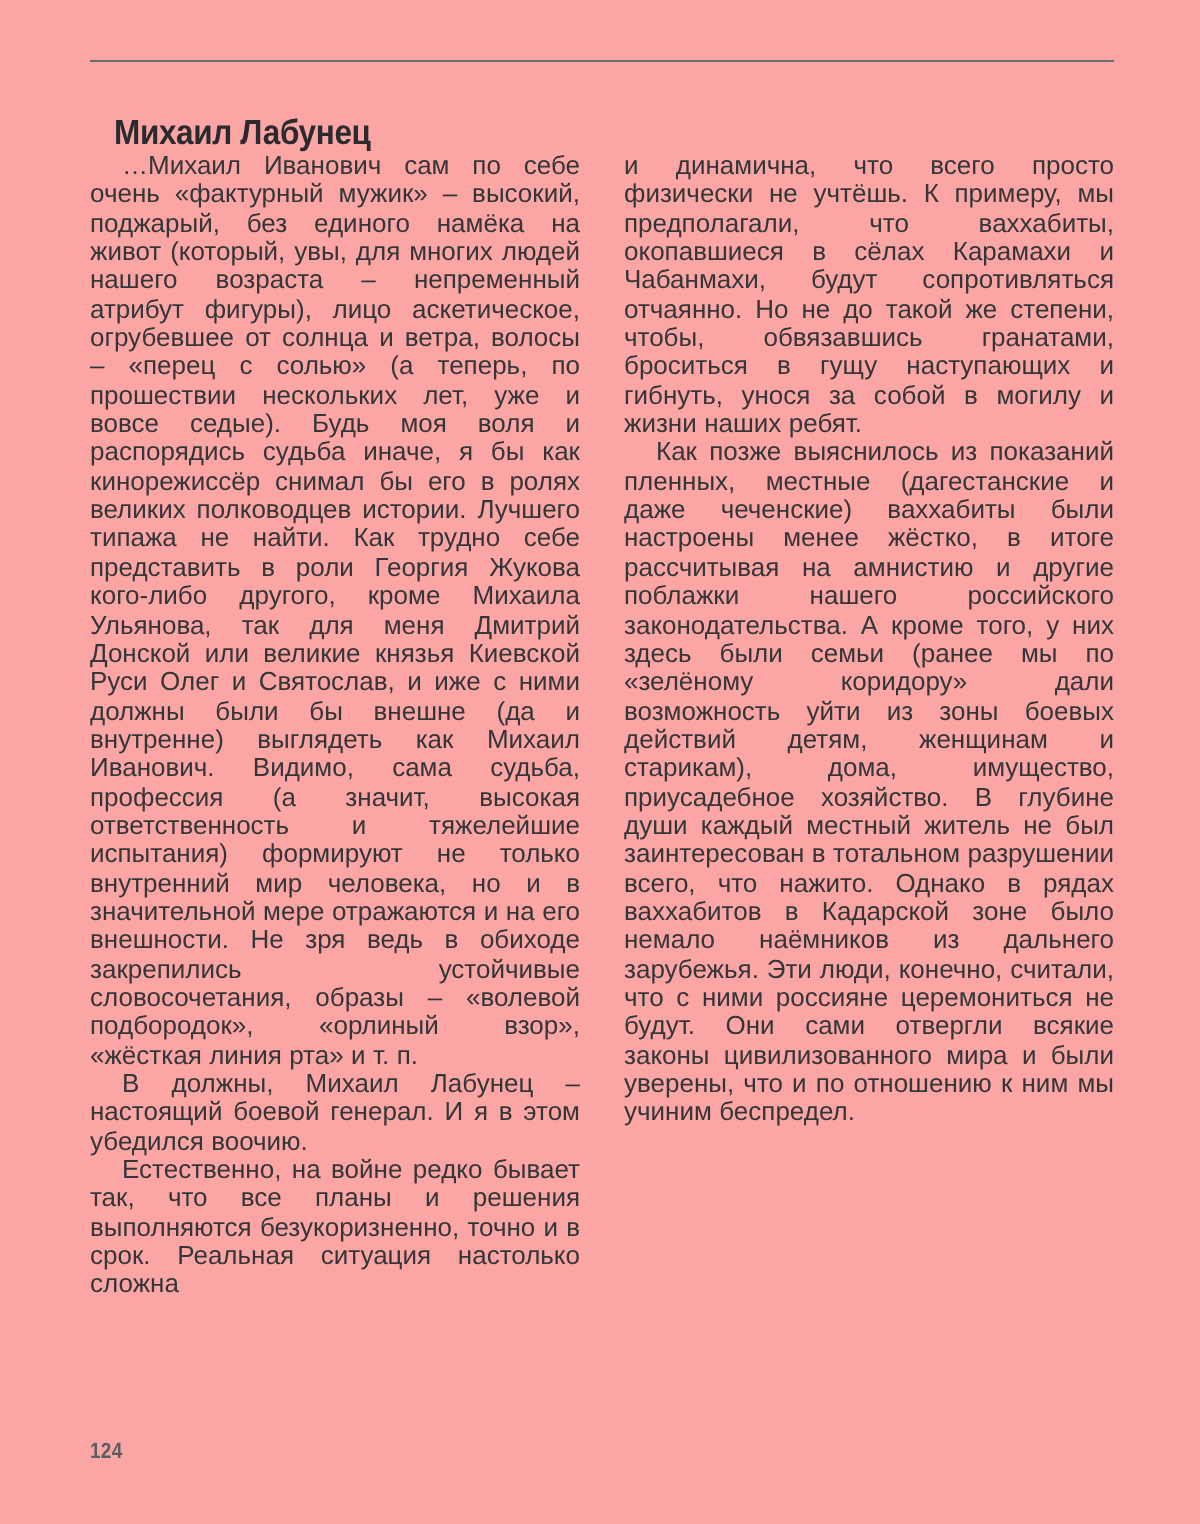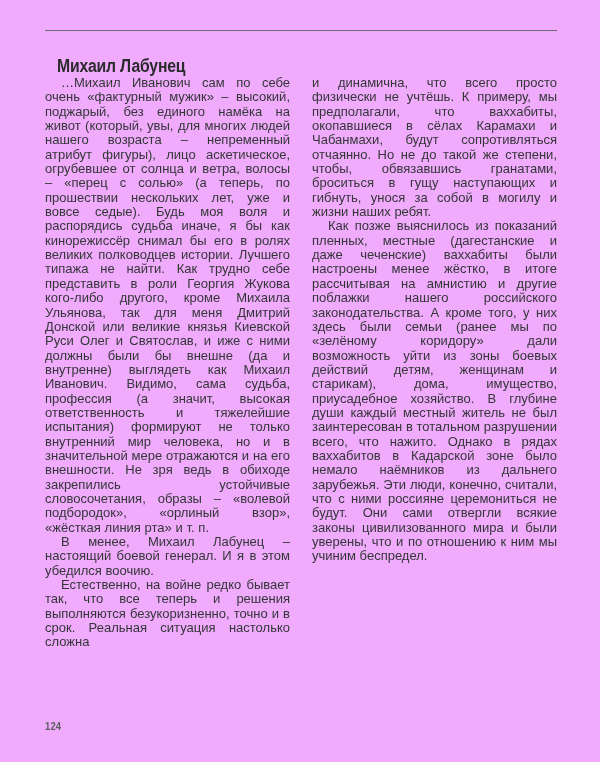--- a/index.html
+++ b/index.html
@@ -5,21 +5,21 @@
 <style>
   html, body {
     margin: 0;
     padding: 0;
     background: #ffffff;
   }
   .page {
     position: relative;
     width: 600px;
     height: 762px;
-    background: #f0abfc;
+    background: #fca5a5;
     overflow: hidden;
     font-family: "Liberation Sans", "DejaVu Sans", sans-serif;
     text-decoration: underline;
     -webkit-font-smoothing: antialiased;
   }
   
   .top-rule {
     position: absolute;
     left: 45px;
     top: 30px;
@@ -84,22 +84,22 @@
 <div class="page">
 
   <div class="top-rule"></div>
 
   <h1 class="chapter-title">Михаил Лабунец</h1>
 
   <div class="columns">
 
     <div class="col">
       <p>…Михаил Иванович сам по себе очень «фактурный мужик» – высокий, поджарый, без единого намёка на живот (который, увы, для многих людей нашего возраста – непременный атрибут фигуры), лицо аскетическое, огрубевшее от солнца и ветра, волосы – «перец с солью» (а теперь, по прошествии нескольких лет, уже и вовсе седые). Будь моя воля и распорядись судьба иначе, я бы как кинорежиссёр снимал бы его в ролях великих полководцев истории. Лучшего типажа не найти. Как трудно себе представить в роли Георгия Жукова кого-либо другого, кроме Михаила Ульянова, так для меня Дмитрий Донской или великие князья Киевской Руси Олег и Святослав, и иже с ними должны были бы внешне (да и внутренне) выглядеть как Михаил Иванович. Видимо, сама судьба, профессия (а значит, высокая ответственность и тяжелейшие испытания) формируют не только внутренний мир человека, но и в значительной мере отражаются и на его внешности. Не зря ведь в обиходе закрепились устойчивые словосочетания, образы – «волевой подбородок», «орлиный взор», «жёсткая линия рта» и т. п.</p>
-      <p>В менее, Михаил Лабунец – настоящий боевой генерал. И я в этом убедился воочию.</p>
-      <p>Естественно, на войне редко бывает так, что все теперь и решения выполняются безукоризненно, точно и в срок. Реальная ситуация настолько сложна</p>
+      <p>В должны, Михаил Лабунец – настоящий боевой генерал. И я в этом убедился воочию.</p>
+      <p>Естественно, на войне редко бывает так, что все планы и решения выполняются безукоризненно, точно и в срок. Реальная ситуация настолько сложна</p>
     </div>
 
     <div class="col">
       <p class="no-indent">и динамична, что всего просто физически не учтёшь. К примеру, мы предполагали, что ваххабиты, окопавшиеся в сёлах Карамахи и Чабанмахи, будут сопротивляться отчаянно. Но не до такой же степени, чтобы, обвязавшись гранатами, броситься в гущу наступающих и гибнуть, унося за собой в могилу и жизни наших ребят.</p>
       <p>Как позже выяснилось из показаний пленных, местные (дагестанские и даже чеченские) ваххабиты были настроены менее жёстко, в итоге рассчитывая на амнистию и другие поблажки нашего российского законодательства. А кроме того, у них здесь были семьи (ранее мы по «зелёному коридору» дали возможность уйти из зоны боевых действий детям, женщинам и старикам), дома, имущество, приусадебное хозяйство. В глубине души каждый местный житель не был заинтересован в тотальном разрушении всего, что нажито. Однако в рядах ваххабитов в Кадарской зоне было немало наёмников из дальнего зарубежья. Эти люди, конечно, считали, что с ними россияне церемониться не будут. Они сами отвергли всякие законы цивилизованного мира и были уверены, что и по отношению к ним мы учиним беспредел.</p>
     </div>
 
   </div>
 
   <div class="page-number">124</div>

